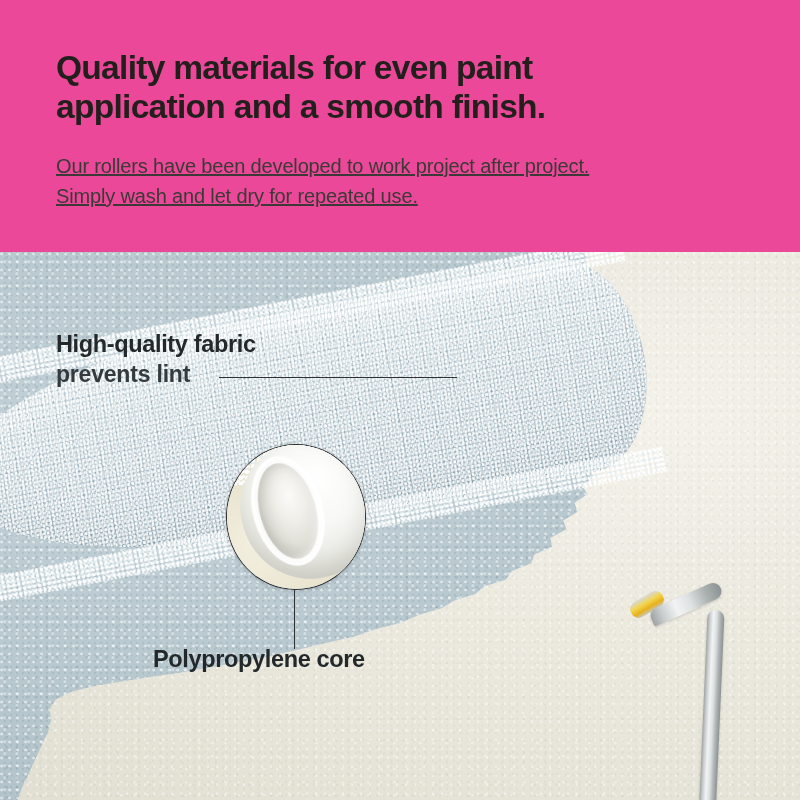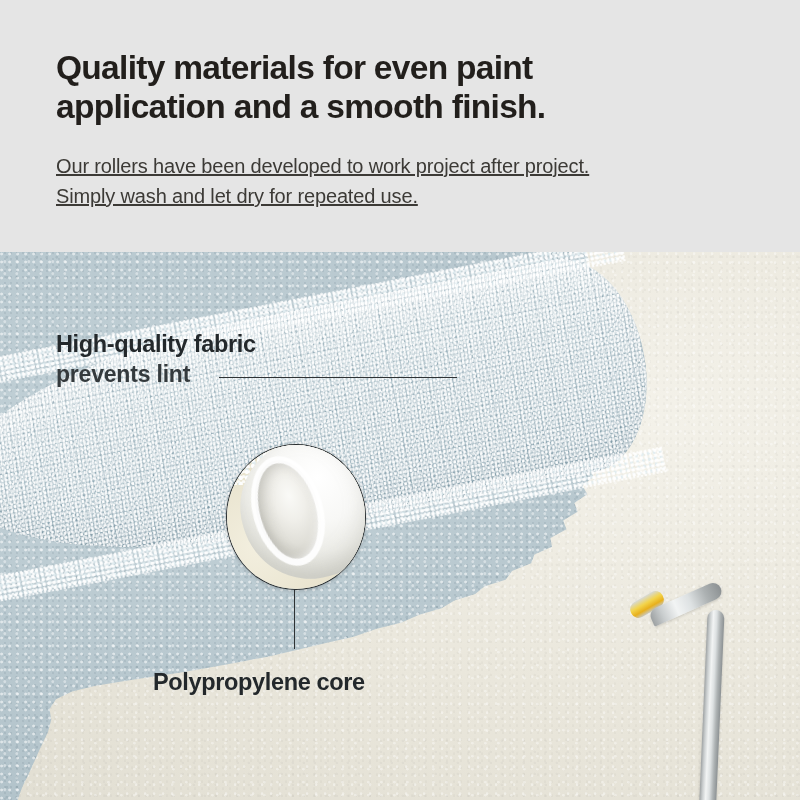--- a/index.html
+++ b/index.html
@@ -12,21 +12,21 @@
   #stage {
     position:relative;
     width:800px; height:800px;
     overflow:hidden;
   }
 
   
   #header-band {
     position:absolute; left:0; top:0;
     width:800px; height:252px;
-    background:#e5e5e5;
+    background:#ec4899;
     z-index:30;
   }
   #headline {
     position:absolute; left:56px; top:48px; width:700px;
     font-size:33.5px;
     line-height:39px;
     font-weight:bold;
     letter-spacing:-0.7px;
     color:#221F1C;
     white-space:pre-line;
@@ -256,21 +256,21 @@
     font-size:23.5px; font-weight:bold;
     letter-spacing:-0.35px; color:#23282B;
     line-height:30px; white-space:nowrap;
   }
   .callout .t2 {
     font-size:23px; font-weight:bold;
     letter-spacing:-0.2px; color:#343A3D;
     line-height:30px; white-space:nowrap;
   }
   #callout-fabric { left:56px; top:329px; }
-  #callout-core   { left:153px; top:667px; text-align:right; }
+  #callout-core   { left:153px; top:644px; text-align:right; }
 
   #leader-horizontal {
     position:absolute; z-index:20;
     left:219px; top:377px;
     width:238px; height:1.4px;
     background:#2E3234;
   }
   #leader-vertical {
     position:absolute; z-index:20;
     left:294px; top:589px;

